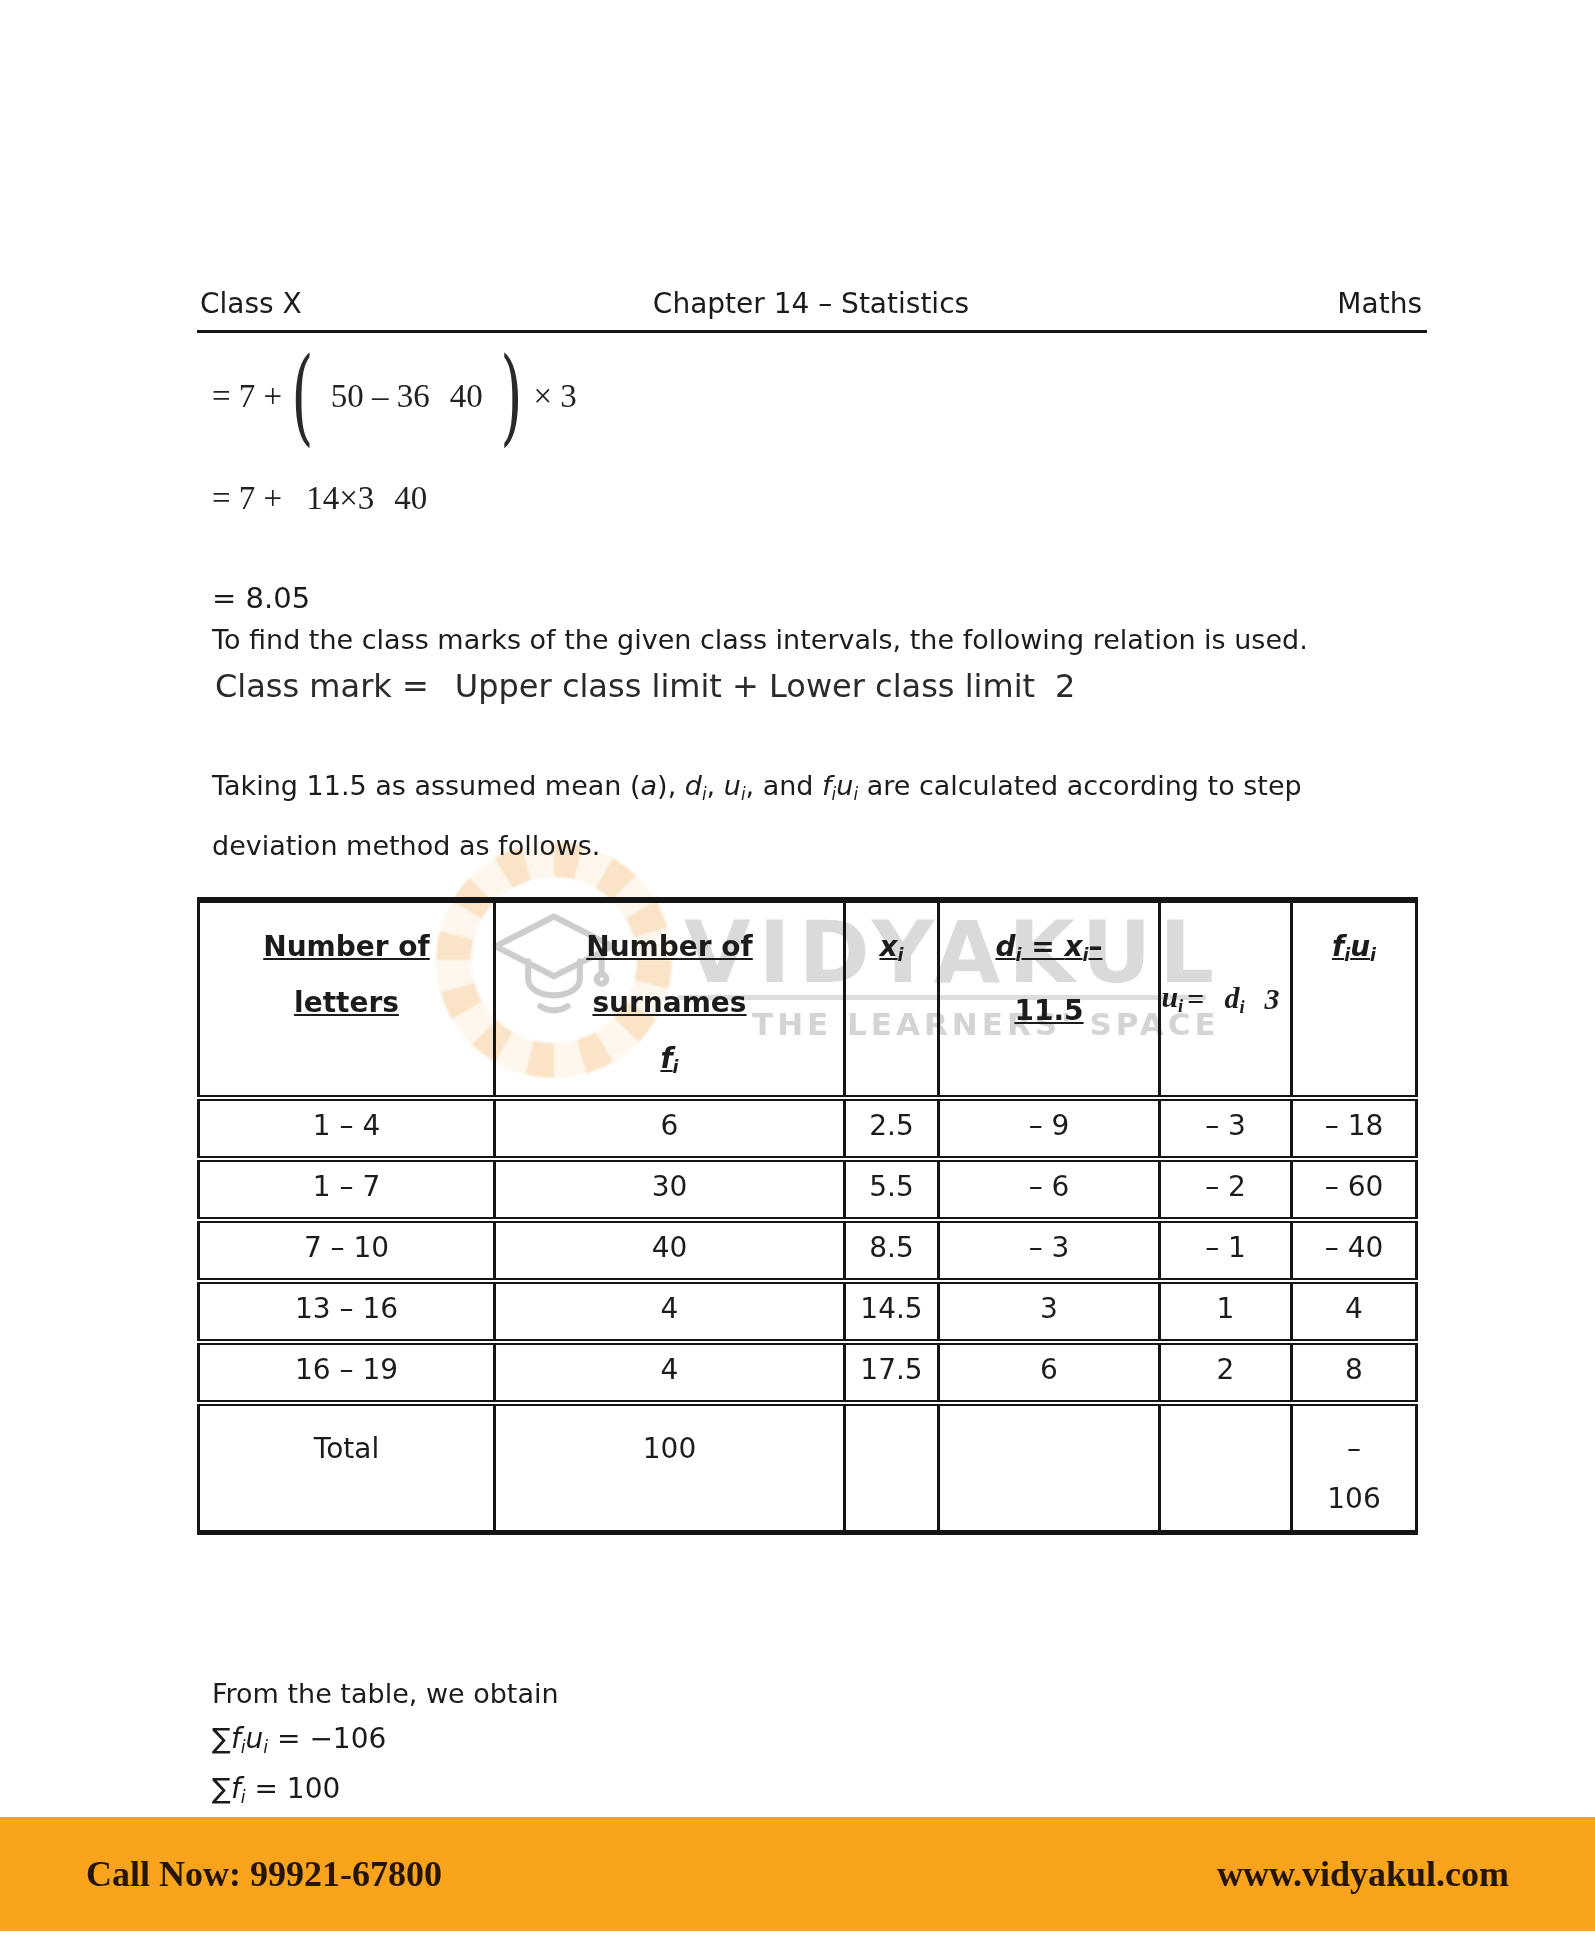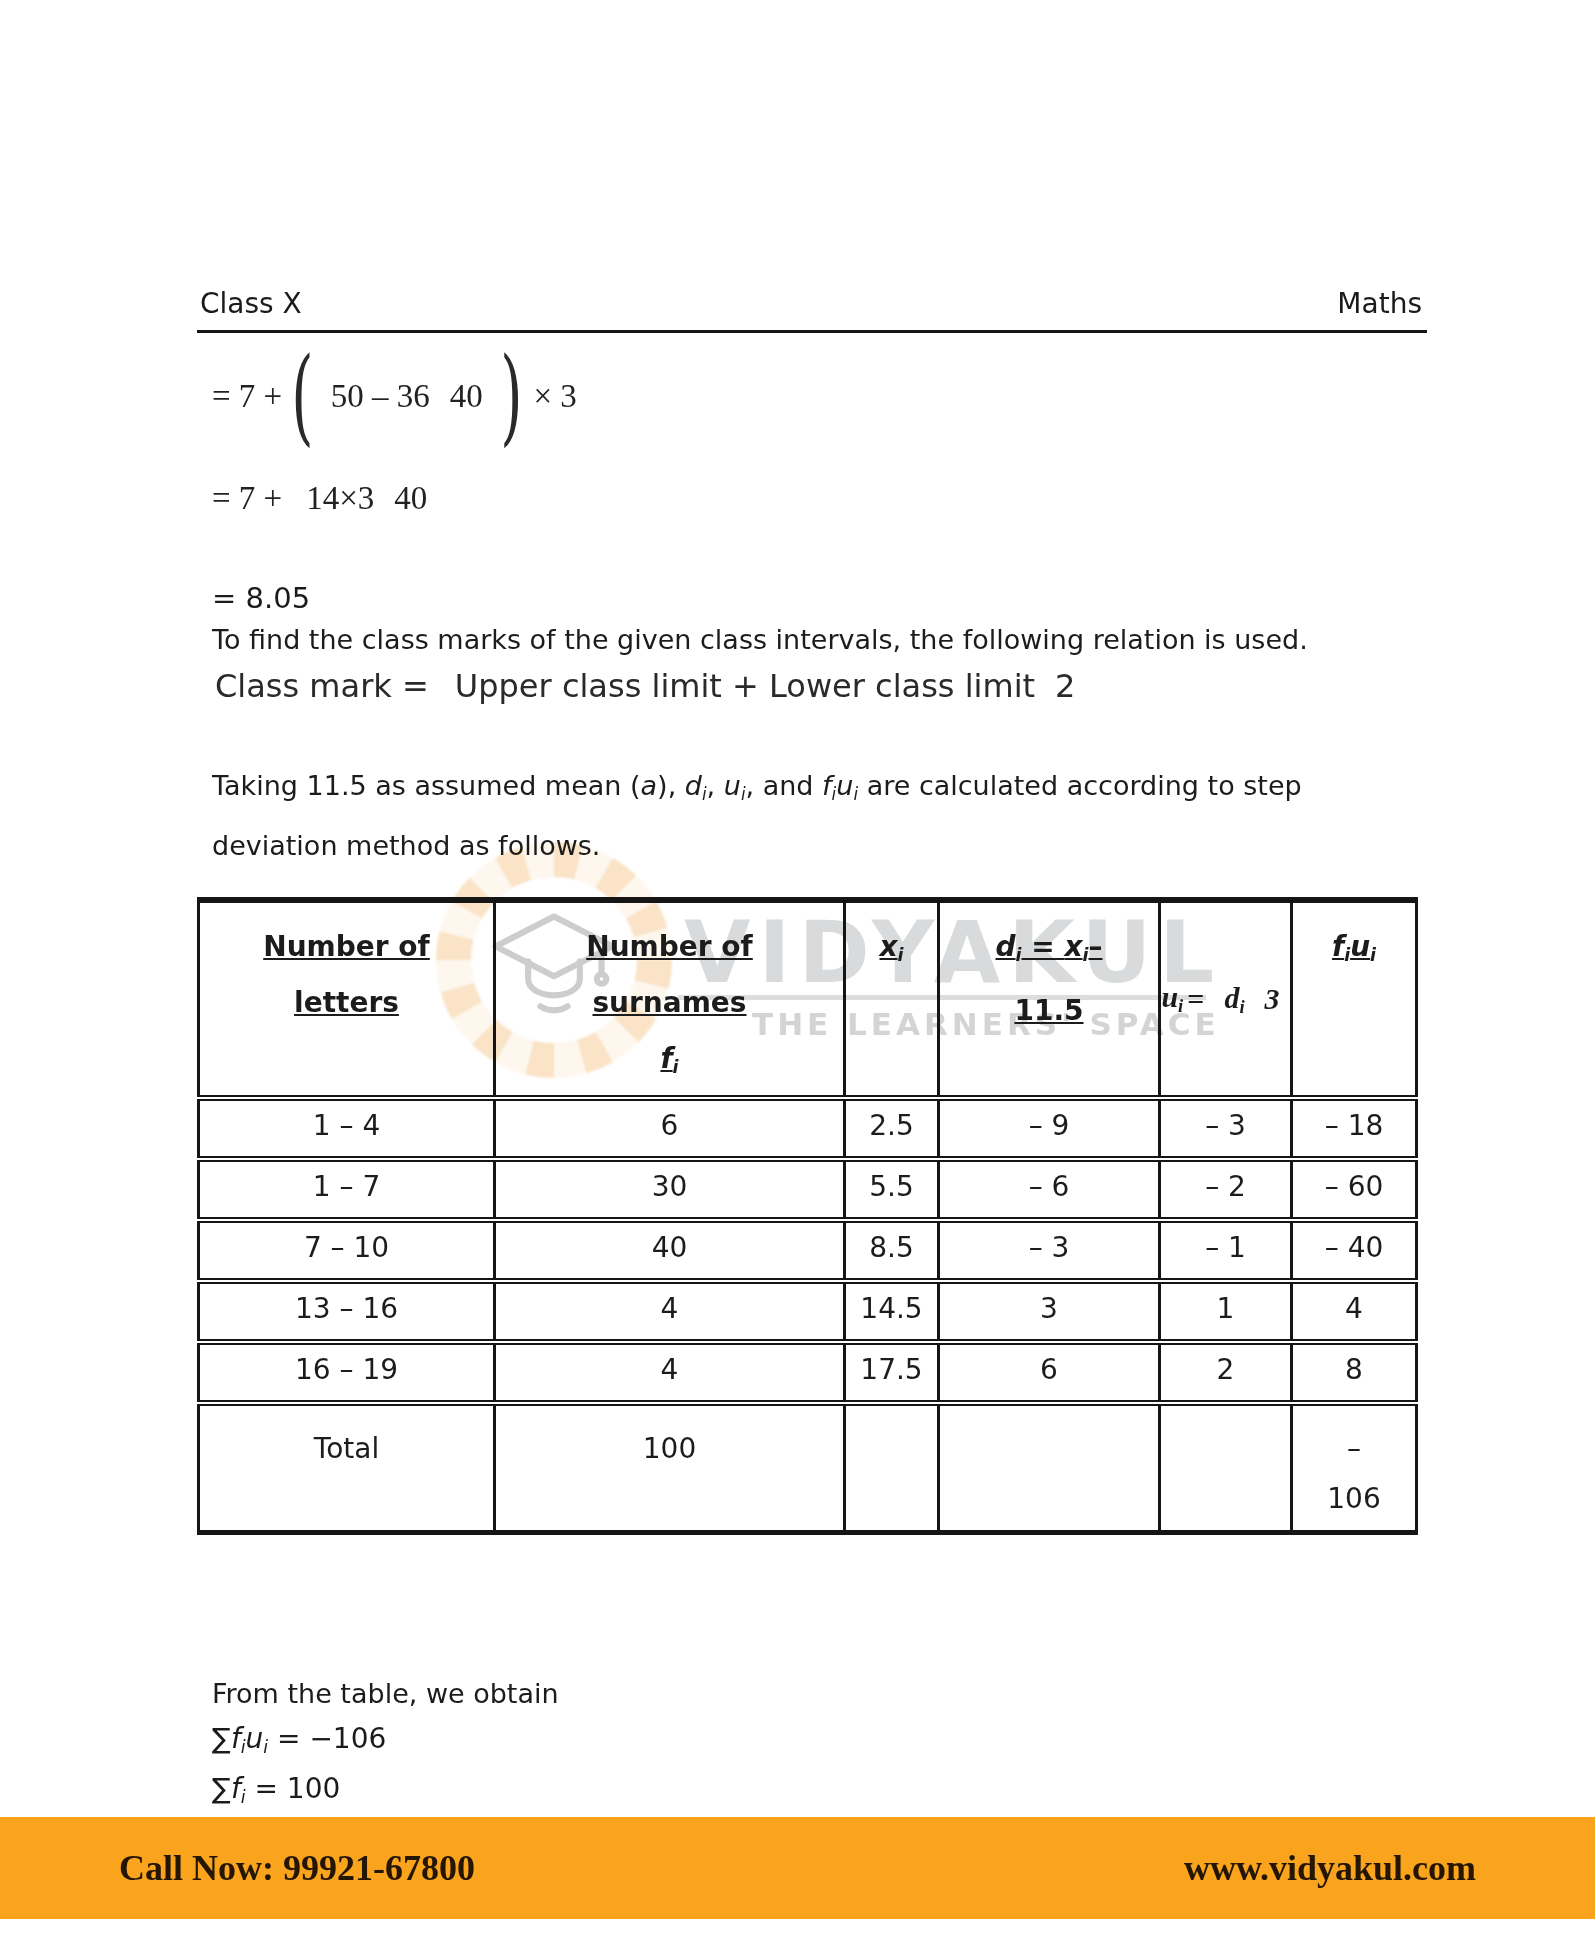--- a/index.html
+++ b/index.html
@@ -64,22 +64,22 @@
   .stat-table thead th.mid{vertical-align:middle;padding-top:0;line-height:normal;}
   .stat-table tr.data td{border-top:6px double #151515;height:61px;vertical-align:middle;padding-bottom:6px;}
   .stat-table tr.total td{height:126px;vertical-align:top;padding-top:18px;line-height:50px;white-space:pre-line;}
   .stat-table tbody tr:last-child td{border-bottom:5px solid #151515;}
   .ui-frac{display:inline-flex;align-items:center;font-family:"Liberation Serif",serif;font-style:italic;font-weight:700;font-size:30px;}
   .ui-frac .vfrac{margin:0 0 0 6px;text-align:center;}
   .ui-frac .vfrac .bar{height:3px;background:#222;margin:1px 0;}
   .ui-frac .eqs{margin:0 4px;font-style:normal;}
 
   
-  .doc-footer{position:absolute;left:0;top:1817px;width:1595px;height:102px;background:var(--footer-bg);
-    display:flex;align-items:center;justify-content:space-between;padding:0 119px;
+  .doc-footer{position:absolute;left:0;top:1817px;width:1595px;height:114px;background:var(--footer-bg);
+    display:flex;align-items:center;justify-content:space-between;padding:0 86px;
     font-family:"Liberation Serif",serif;font-weight:700;font-size:36px;color:#241602;}
 </style>
 </head>
 <body>
 
 <div class="page">
 
   <div class="watermark">
     <div class="wm-burst"></div>
     <div class="wm-cap">
@@ -91,20 +91,21 @@
         <path d="M40,84 c6,4 14,4 20,0"></path>
       </svg>
     </div>
     <div class="wm-brand">VIDYAKUL</div>
     <div class="wm-rule"></div>
     <div class="wm-tagline">THE LEARNERS' SPACE</div>
   </div>
 
   <div class="doc-header">
     <span class="h-left">Class X</span>
+    <span class="h-center">Chapter 14 – Statistics</span>
     <span class="h-right">Maths</span>
   </div>
   <div class="head-rule"></div>
 
   <div class="eq eq1">
     <span class="eq-prefix">= 7 +</span>
     <span class="bigparen">(</span>
     <span class="vfrac">
       <span class="num">50 – 36</span>
       <span class="bar"></span>

